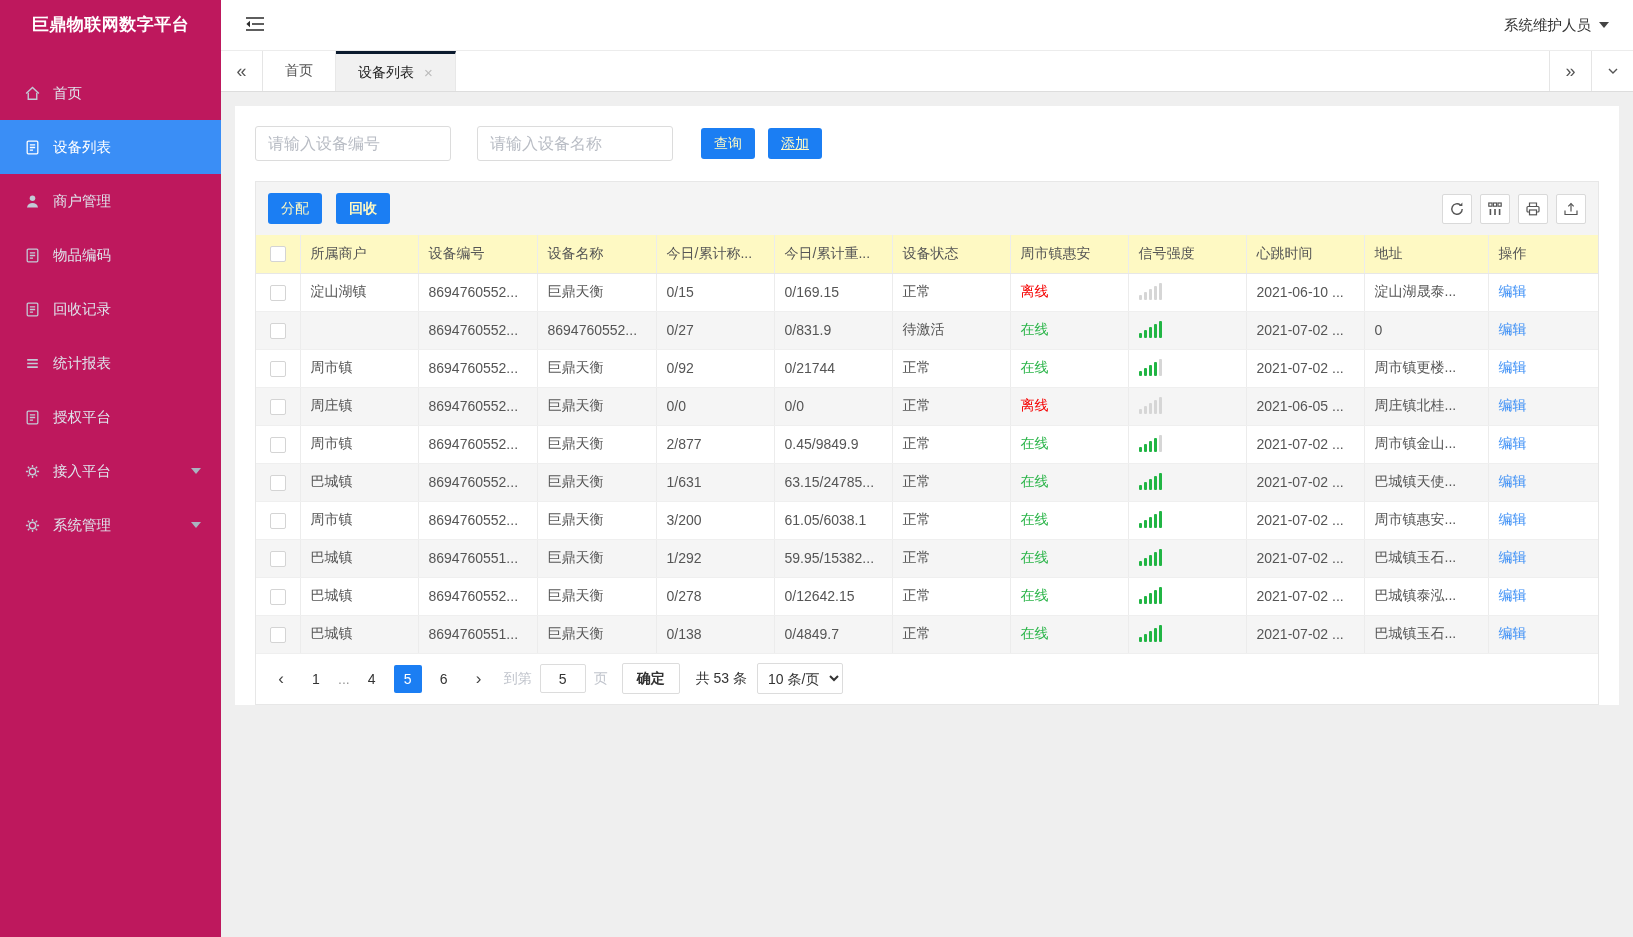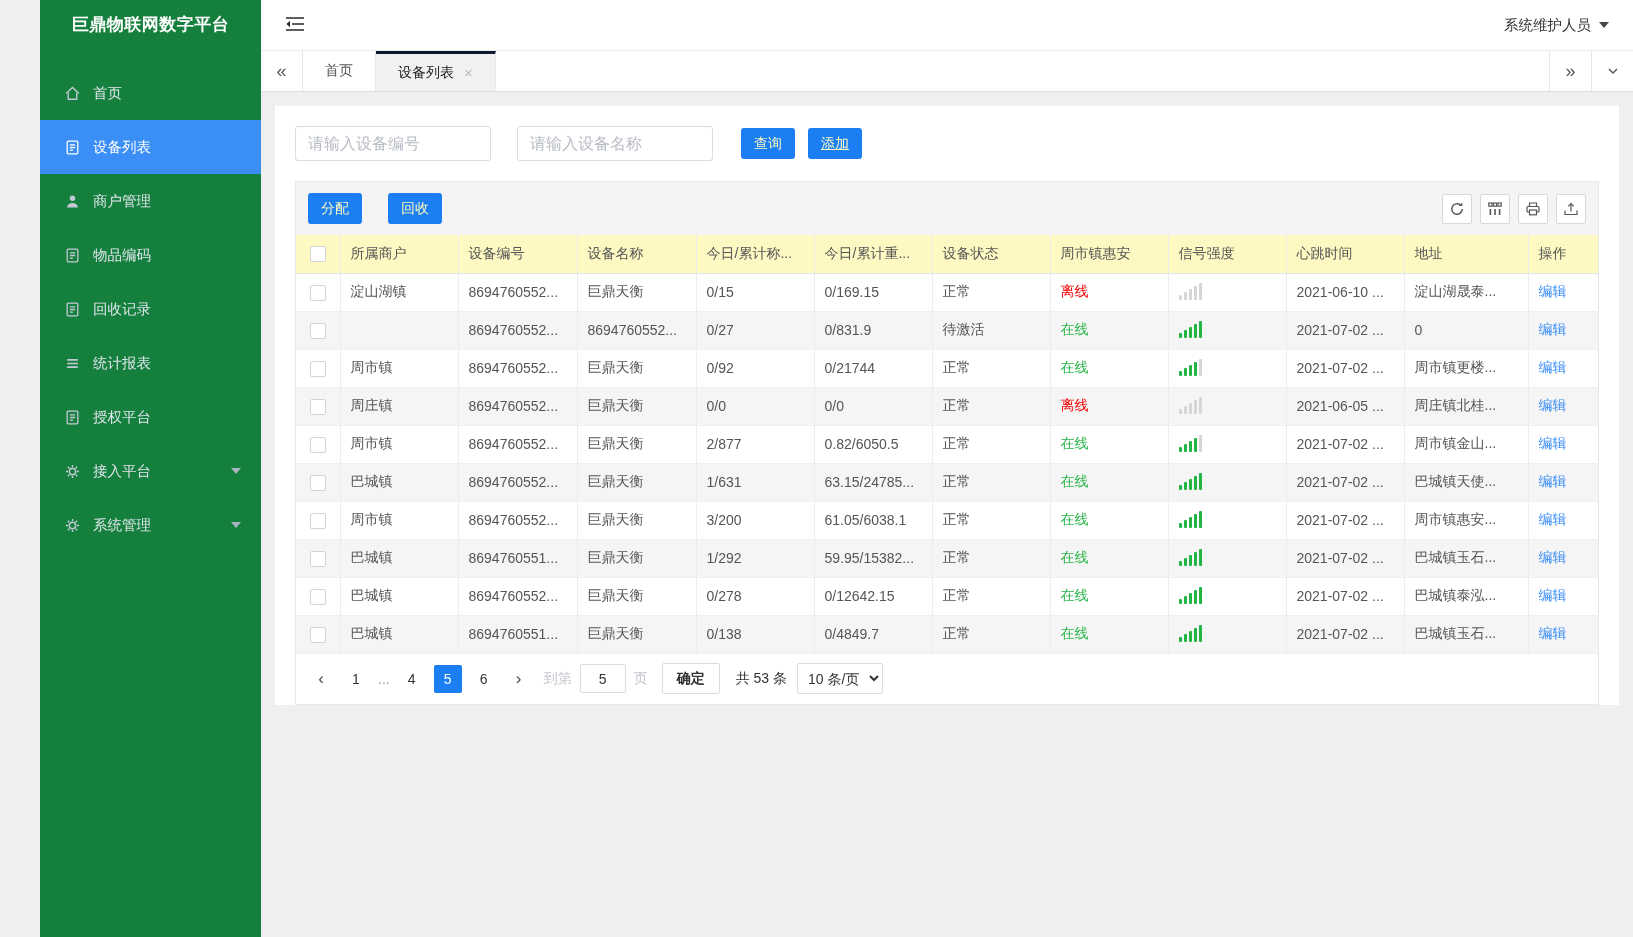--- a/index.html
+++ b/index.html
@@ -1,21 +1,21 @@
 <!DOCTYPE html>
 <html><head>
 <meta charset="utf-8">
 <style>
   * { box-sizing: border-box; margin: 0; padding: 0; }
   html,body { width:1633px; height:937px; overflow:hidden; }
   body { font-family:"Liberation Sans", sans-serif; font-size:14px; color:#333; background:#efefef; }
   .app { display:flex; width:100%; height:100%; }
 
   
-  .sidebar { width:221px; background:#15803d; color:#dfe4ec; flex-shrink:0;margin-left:40px; }
+  .sidebar { width:221px; background:#be185d; color:#dfe4ec; flex-shrink:0; }
   .logo { height:50px; line-height:50px; text-align:center; color:#fff; font-size:17px; font-weight:700; letter-spacing:.5px; white-space:nowrap; }
   .side-nav { padding-top:16px; }
   .side-item { height:54px; display:flex; align-items:center; padding:0 20px 0 24px; cursor:pointer; color:#dfe4ec; position:relative; }
   .side-item .sicon { width:17px; height:17px; margin-right:12px; display:inline-flex; color:#c3cad6; }
   .side-item .sicon svg { width:17px; height:17px; }
   .side-item .slabel { font-size:14.5px; }
   .side-item.active { background:#3a8ef6; color:#fff; }
   .side-item.active .sicon { color:#fff; }
   .side-caret { margin-left:auto; width:0; height:0; border-left:5px solid transparent; border-right:5px solid transparent; border-top:6px solid #aab3c0; }
 
@@ -46,21 +46,21 @@
   .search-row input { width:196px; height:35px; border:1px solid #dcdcdc; border-radius:3px; padding:0 12px; font-size:16px; color:#333; outline:none; font-family:"Liberation Sans",sans-serif; }
   .search-row input::placeholder { color:#b8bcc4; }
   .search-row input + input { margin-left:26px; }
   .btn { background:#1b7ef3; color:#fef9c3; border:none; border-radius:3px; height:31px; padding:0 13px; font-size:14px; cursor:pointer; font-family:"Liberation Sans",sans-serif; }
   .btn.query { margin-left:28px; }
   .btn.add { margin-left:13px;text-decoration:underline; }
 
   
   .panel { border:1px solid #e7e7e7; }
   .toolbar { background:#f4f4f4; padding:11px 12px; display:flex; align-items:center; }
-  .toolbar .btn + .btn { margin-left:26px; }
+  .toolbar .btn + .btn { margin-left:14px;font-weight:bold; }
   .tool-icons { margin-left:auto; display:flex; }
   .tool-btn { width:30px; height:30px; border:1px solid #d9d9d9; background:#fff; border-radius:2px; margin-left:8px; display:flex; align-items:center; justify-content:center; color:#555; cursor:pointer; }
   .tool-btn svg { width:16px; height:16px; }
 
   table { width:100%; border-collapse:collapse; table-layout:fixed; }
   th, td { height:38px; padding:0 10px; text-align:left; font-weight:400; font-size:14px; border-right:1px solid #ececec; overflow:hidden; white-space:nowrap; text-overflow:ellipsis; }
   th:last-child, td:last-child { border-right:none; }
   thead th { background:#fef9c3; color:#555; border-bottom:1px solid #e7e7e7; }
   tbody td { color:#555; border-bottom:1px solid #efefef; }
   tbody tr:nth-child(even) td { background:#f5f5f5; }
@@ -394,21 +394,21 @@
                   <td>2021-06-05 ...</td>
                   <td>周庄镇北桂...</td>
                   <td><a class="edit-link">编辑</a></td>
                 </tr>
                 <tr>
                   <td class="cell-check"><span class="checkbox"></span></td>
                   <td>周市镇</td>
                   <td>8694760552...</td>
                   <td>巨鼎天衡</td>
                   <td>2/877</td>
-                  <td>0.82/6050.5</td>
+                  <td>0.45/9849.9</td>
                   <td>正常</td>
                   <td><span class="net-online">在线</span></td>
                   <td><span class="signal">
                       <i class="lit" style="height: 5px;"></i>
                       <i class="lit" style="height: 8px;"></i>
                       <i class="lit" style="height: 11px;"></i>
                       <i class="lit" style="height: 14px;"></i>
                       <i style="height: 17px;"></i>
                     </span></td>
                   <td>2021-07-02 ...</td>

